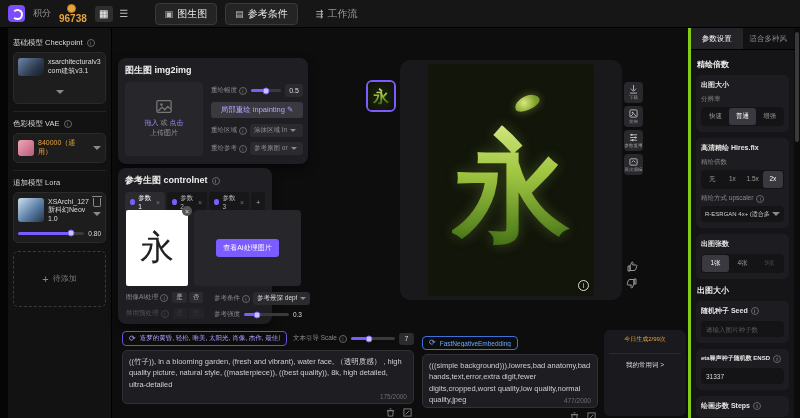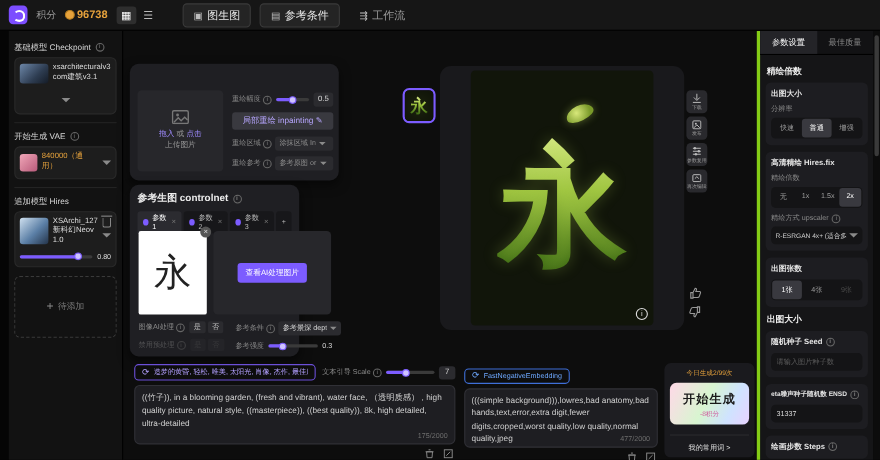--- a/index.html
+++ b/index.html
@@ -139,21 +139,21 @@
   .seg .opt{ flex:1; text-align:center; font-size:6.5px; color:#9a9a9a; padding:4px 0; border-radius:3px;}
   .seg .opt.on{ background:#39393f; color:#fff; }
   .seg .opt.dis{ color:#4a4a4a; }
   .rp-select{ background:#141416; border-radius:4px; height:16px; display:flex; align-items:center;
     padding:0 4px; gap:2px; font-size:6px; color:#cfcfcf; white-space:nowrap; overflow:hidden;}
   .rp-input{ background:#141416; border:none; border-radius:4px; height:16px; width:100%;
     font-size:6.5px; color:#ddd; padding:0 5px; font-family:"Liberation Sans",sans-serif; outline:none;}
   .rp-input::placeholder{ color:#5c5c5c; }
   #scrollbar{ position:absolute; left:794px; top:28px; width:6px; height:390px; background:#0c0c0c; }
   #scrollbar .sthumb{ position:absolute; left:1px; top:4px; width:4px; height:110px; background:#3a3a3a; border-radius:2px;}
-  .flexr{ display:flex; align-items:center; }
+  .flexr{ display:flex; align-items:center;flex-direction:column; }
 </style>
 </head>
 <body>
 
 <div id="topbar">
   <span class="logo"></span>
   <span class="pts-label">积分</span>
   <span class="flexr">
     <span class="coin"></span>
     <span class="pts-val">96738</span>
@@ -183,32 +183,32 @@
   <div class="side-card">
     <div style="display:flex; gap:4px;">
       <span class="thumb t-ckpt"></span>
       <span class="mdl-name">xsarchitecturalv3com建筑v3.1</span>
     </div>
     <div style="text-align:center; margin-top:4px;"><span class="caret"></span></div>
   </div>
   <div class="divider"></div>
 
   <div class="side-sec-title">
-    <span>开始生成 VAE</span>
+    <span>色彩模型 VAE</span>
       <span class="info"></span>
   </div>
   <div class="side-card" style="display:flex; align-items:center; gap:4px;">
     <span class="thumb t-vae"></span>
     <span class="mdl-name gold">840000（通用）</span>
     <span class="caret"></span>
   </div>
   <div class="divider"></div>
 
   <div class="side-sec-title">
-    <span>追加模型 Hires</span>
+    <span>追加模型 Lora</span>
   </div>
   <div class="side-card">
     <div style="display:flex; gap:4px;">
       <span class="thumb t-lora"></span>
       <span class="mdl-name">XSArchi_127新科幻Neov1.0</span>
       <span style="display:flex; flex-direction:column; align-items:center; gap:5px;">
         <span class="trash"></span>
         <span class="caret"></span>
       </span>
     </div>
@@ -222,20 +222,23 @@
   </div>
   <div class="addbox">
     <span class="plus">+</span>
     <span>待添加</span>
   </div>
 </div>
 
 <div id="canvas">
 
   <div class="panel" style="left:6px; top:30px; width:190px; height:106px; padding:6px 7px;">
+    <div class="panel-title">
+        <span>图生图 img2img</span>
+      </div>
     <div class="dropzone" style="position:absolute; left:7px; top:24px; width:78px; height:74px;">
       <svg viewBox="0 0 24 20" style="width:16px;height:13px;">
         <rect x="1" y="1" width="22" height="18" rx="2" fill="none" stroke="#777" stroke-width="2"></rect>
         <circle cx="8" cy="7" r="2" fill="#777"></circle>
           <path d="M3 17 l6-6 4 4 5-5 4 4" stroke="#777" stroke-width="2" fill="none"></path>
       </svg>
       <div class="dz-text">
         <span class="purple-t">拖入</span>
         <span>或</span>
         <span class="purple-t">点击</span><br>
@@ -455,32 +458,28 @@
         </svg>
       <svg viewBox="0 0 10 10">
           <rect x="1" y="1" width="8" height="8" stroke="#888" fill="none"></rect>
           <path d="M3 7l4-4" stroke="#888"></path>
         </svg>
     </div>
   </div>
 
   <div id="gen-card">
     <div class="daily">今日生成2/99次</div>
-    <div class="gen-btn">
-      <div class="g-label">开始生成</div>
-      <div class="g-cost">-8积分</div>
-    </div>
     <div class="mywords">我的常用词 &gt;</div>
   </div>
 </div>
 
 <div id="rightpanel">
   <div id="rp-tabs">
     <span class="rp-tab on">参数设置</span>
-    <span class="rp-tab">最佳质量</span>
+    <span class="rp-tab">适合多种风</span>
   </div>
   <div class="rp-body">
     <div class="rp-heading">精绘倍数</div>
 
     <div class="rp-card">
       <div class="c-title">
           <span>出图大小</span>
         </div>
       <div class="rp-sub">
           <span>分辨率</span>

